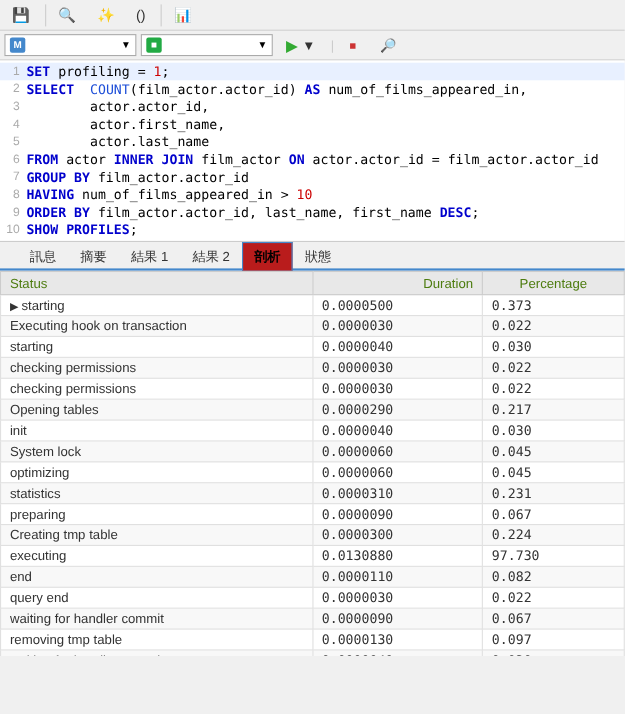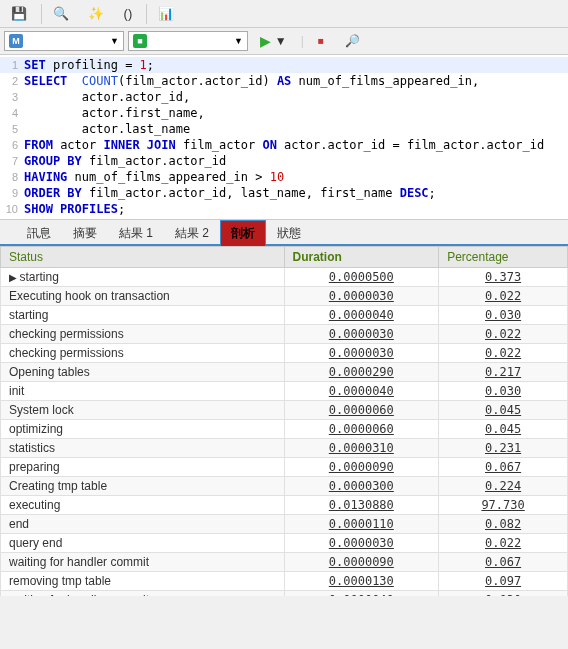--- a/index.html
+++ b/index.html
@@ -127,21 +127,21 @@
       color: #4d7c0f;
     }
     .results-table td {
       border: 1px solid #e0e0e0;
       padding: 2px 8px;
       white-space: nowrap;
       color: #333;
     }
     .results-table tr:nth-child(even) td { background: #f8f8f8; }
     .row-arrow { color: #333; font-size: 10px; }
-    .num-cell { text-align: center; font-family: Consolas, monospace; text-decoration: underline; }
+    .num-cell { text-align: left; font-family: Consolas, monospace; }
   </style>
 </head>
 <body>
 
 <div class="toolbar">
   <button class="toolbar-btn">
     <span class="toolbar-icon">💾</span>
     <span></span>
   </button>
   <div class="toolbar-divider"></div>
@@ -241,22 +241,22 @@
     <div class="tab">結果 2</div>
     <div class="tab active">剖析</div>
     <div class="tab">狀態</div>
   </div>
 
 <div style="background:white; overflow-y:auto; max-height:350px;">
   <table class="results-table">
     <thead id="table-head">
         <tr>
           <th style="width: 220px;">Status</th>
-          <th style="width: 120px; text-align: left; font-weight: bold;">Duration</th>
-          <th style="width: 100px; text-align: left;">Percentage</th>
+          <th style="width: 120px; text-align: right;">Duration</th>
+          <th style="width: 100px; text-align: center;">Percentage</th>
         </tr>
       </thead>
     <tbody id="table-body">
         <tr>
           <td><span class="row-arrow">▶ </span>starting</td>
           <td class="num-cell">0.0000500</td>
           <td class="num-cell">0.373</td>
         </tr>
         <tr>
           <td>Executing hook on transaction</td>

